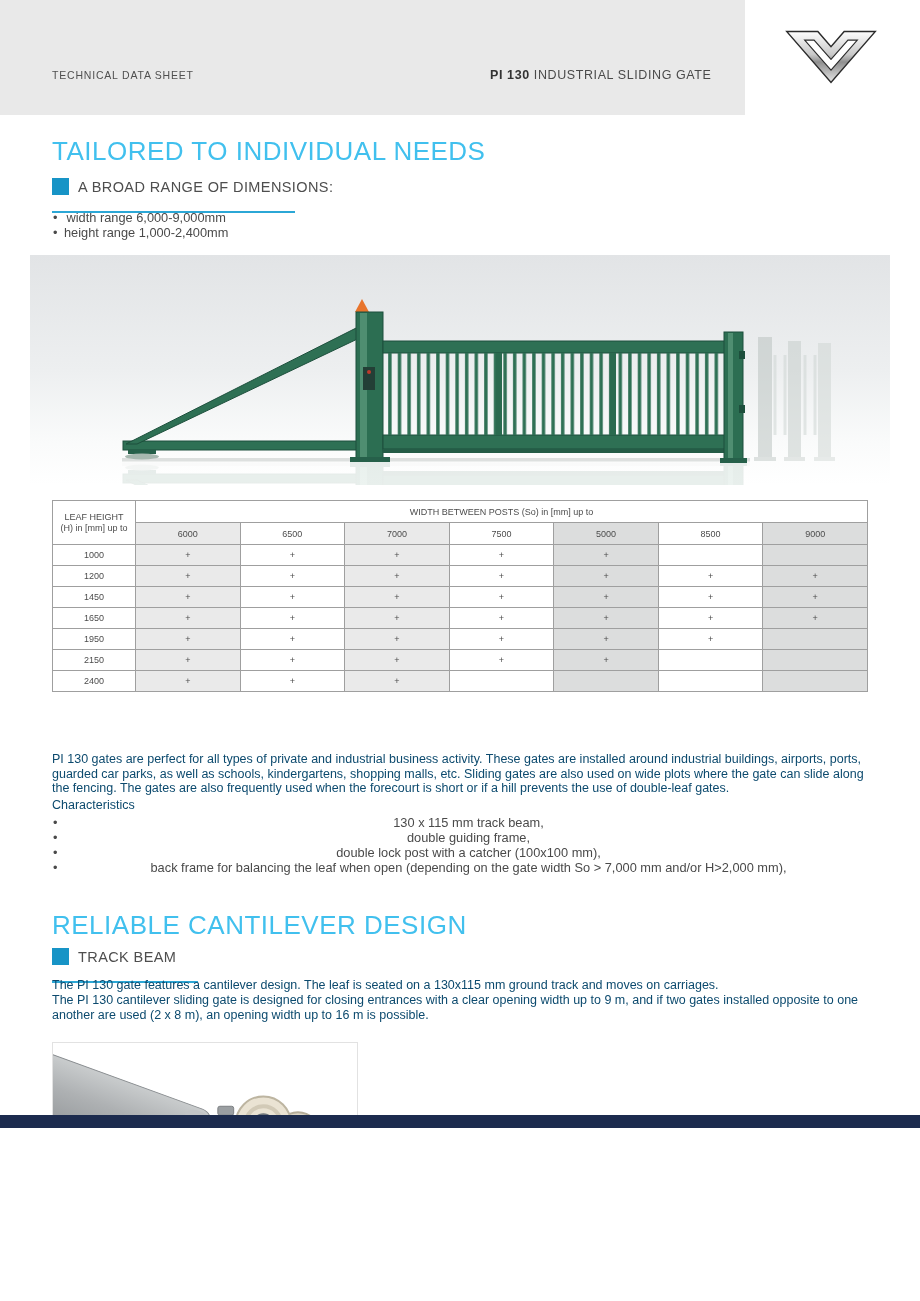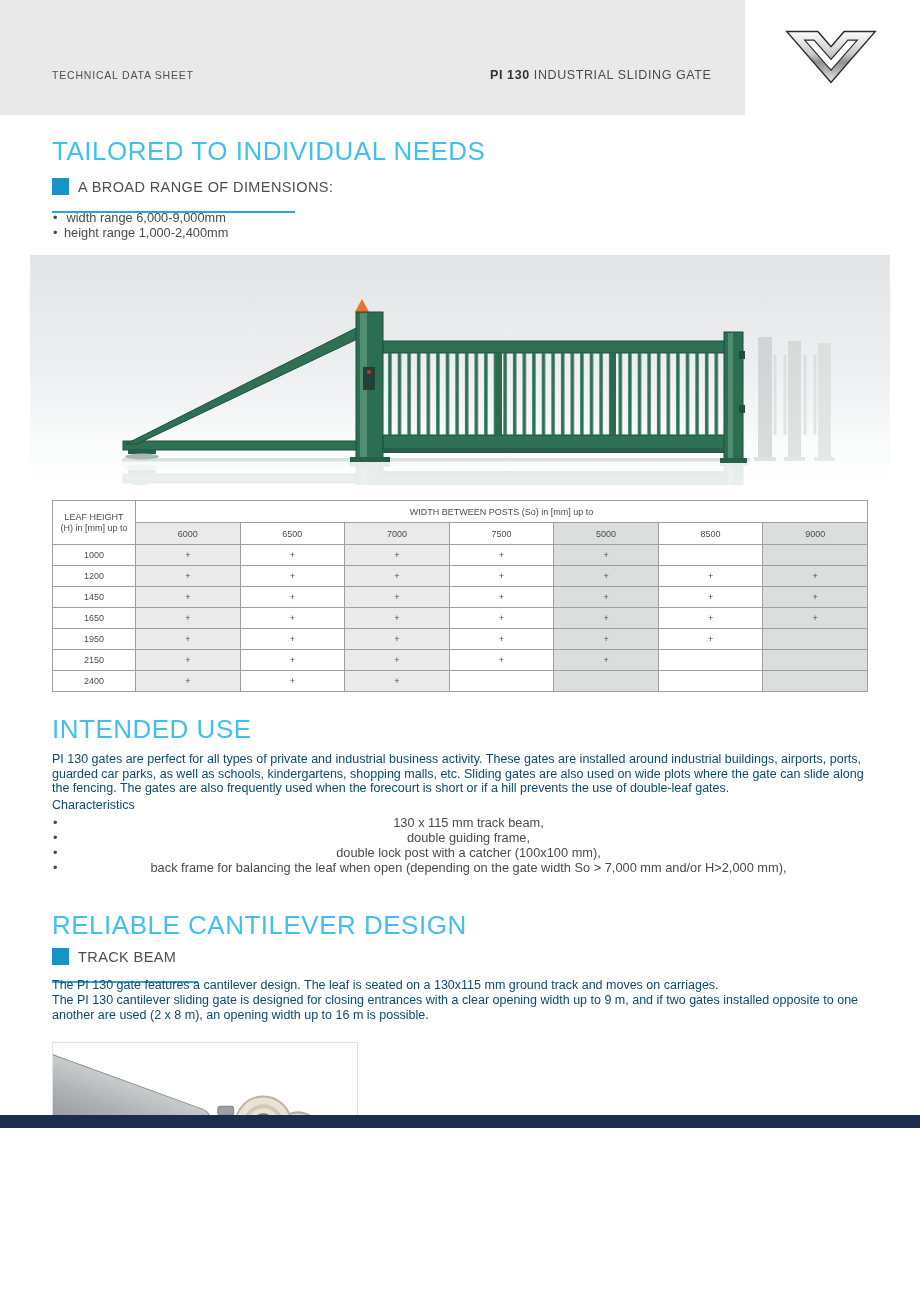--- a/index.html
+++ b/index.html
@@ -228,21 +228,20 @@
             <td class="c2">+</td>
             <td class="c3"></td>
             <td class="c4"></td>
             <td class="c5"></td>
             <td class="c6"></td>
           </tr>
         </tbody>
     </table>
   </div>
 
-  <div class="h-blue" style="top:714px">INTENDED USE</div>
   <div class="bodytext" style="top:752px">PI 130 gates are perfect for all types of private and industrial business activity. These gates are installed around industrial buildings, airports, ports, guarded car parks, as well as schools, kindergartens, shopping malls, etc. Sliding gates are also used on wide plots where the gate can slide along the fencing. The gates are also frequently used when the forecourt is short or if a hill prevents the use of double-leaf gates.</div>
   <div class="bodytext" style="top:798px">Characteristics</div>
   <ul class="dotlist" style="top:815px; width:820px">
       <li>130 x 115 mm track beam,</li>
       <li>double guiding frame,</li>
       <li>double lock post with a catcher (100x100 mm),</li>
       <li>back frame for balancing the leaf when open (depending on the gate width So &gt; 7,000 mm and/or H&gt;2,000 mm),</li>
     </ul>
 
   <div class="h-blue" style="top:910px">RELIABLE CANTILEVER DESIGN</div>

